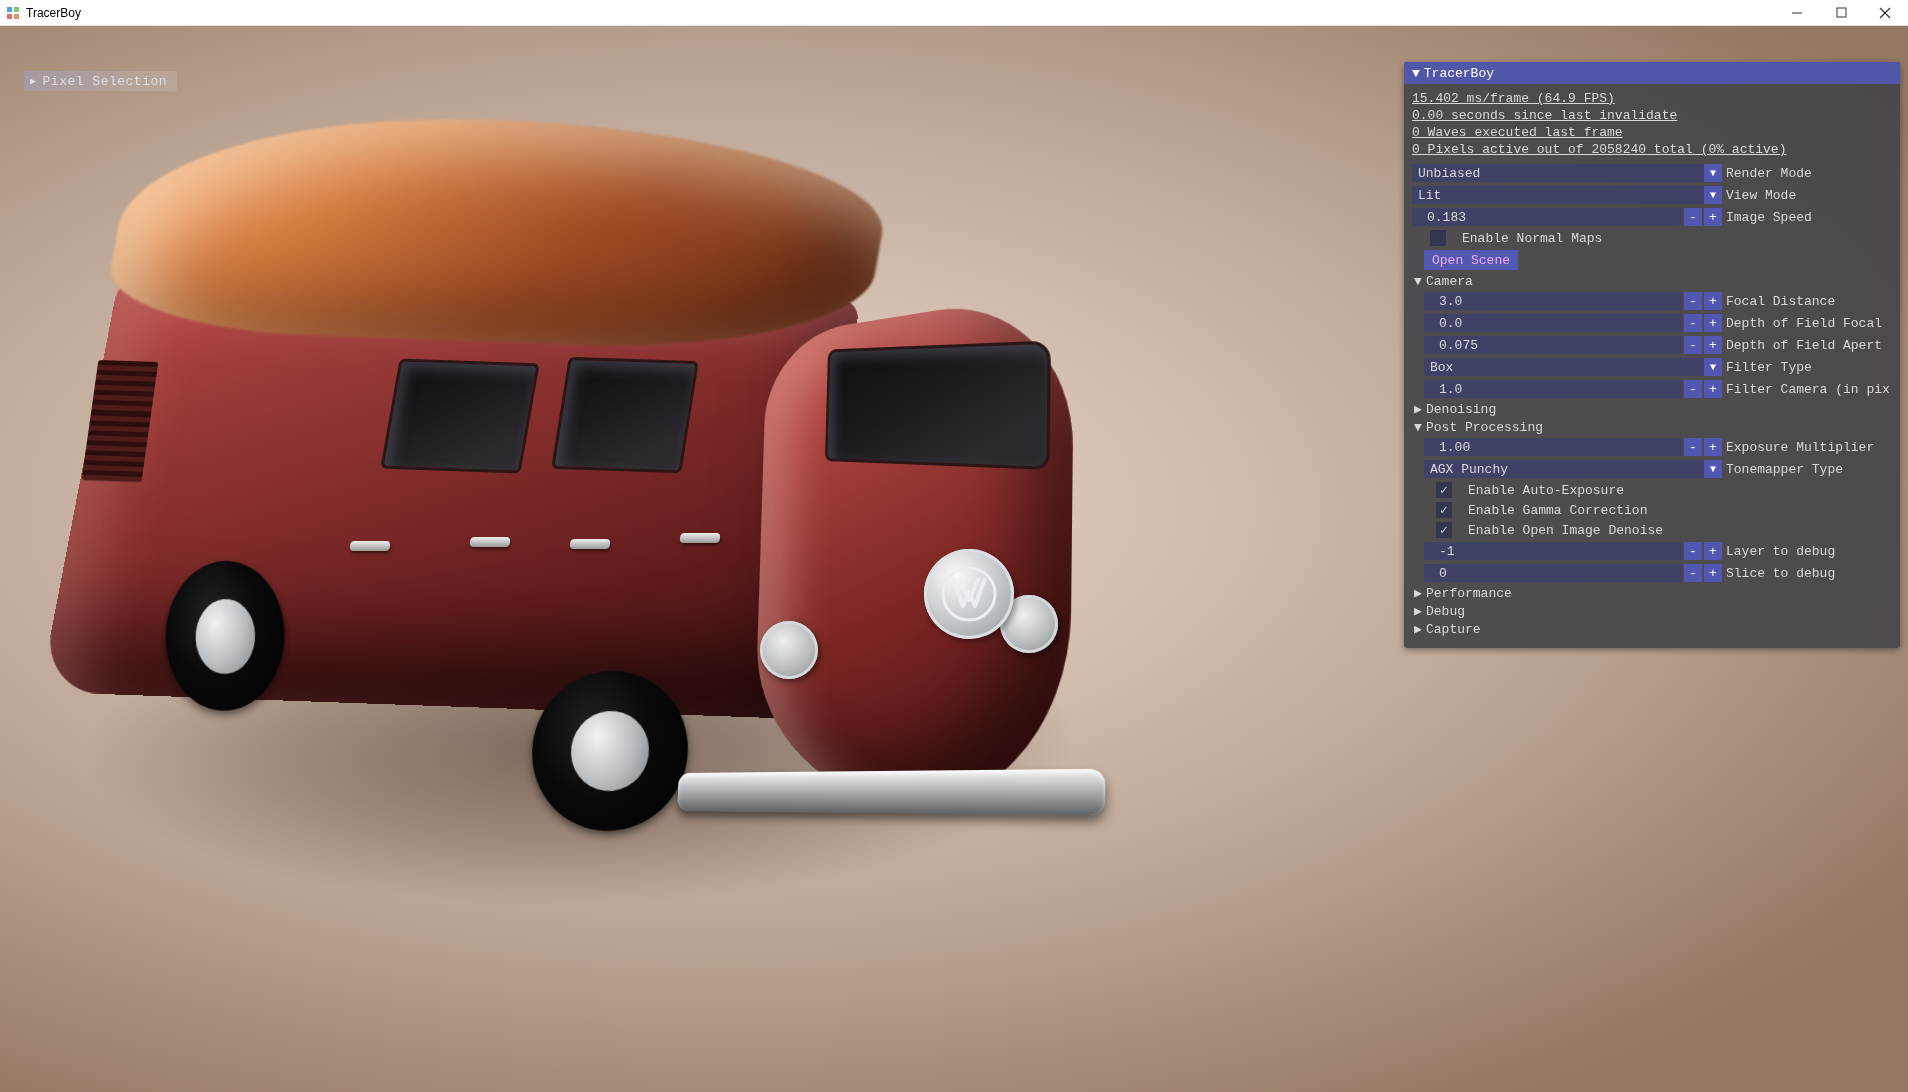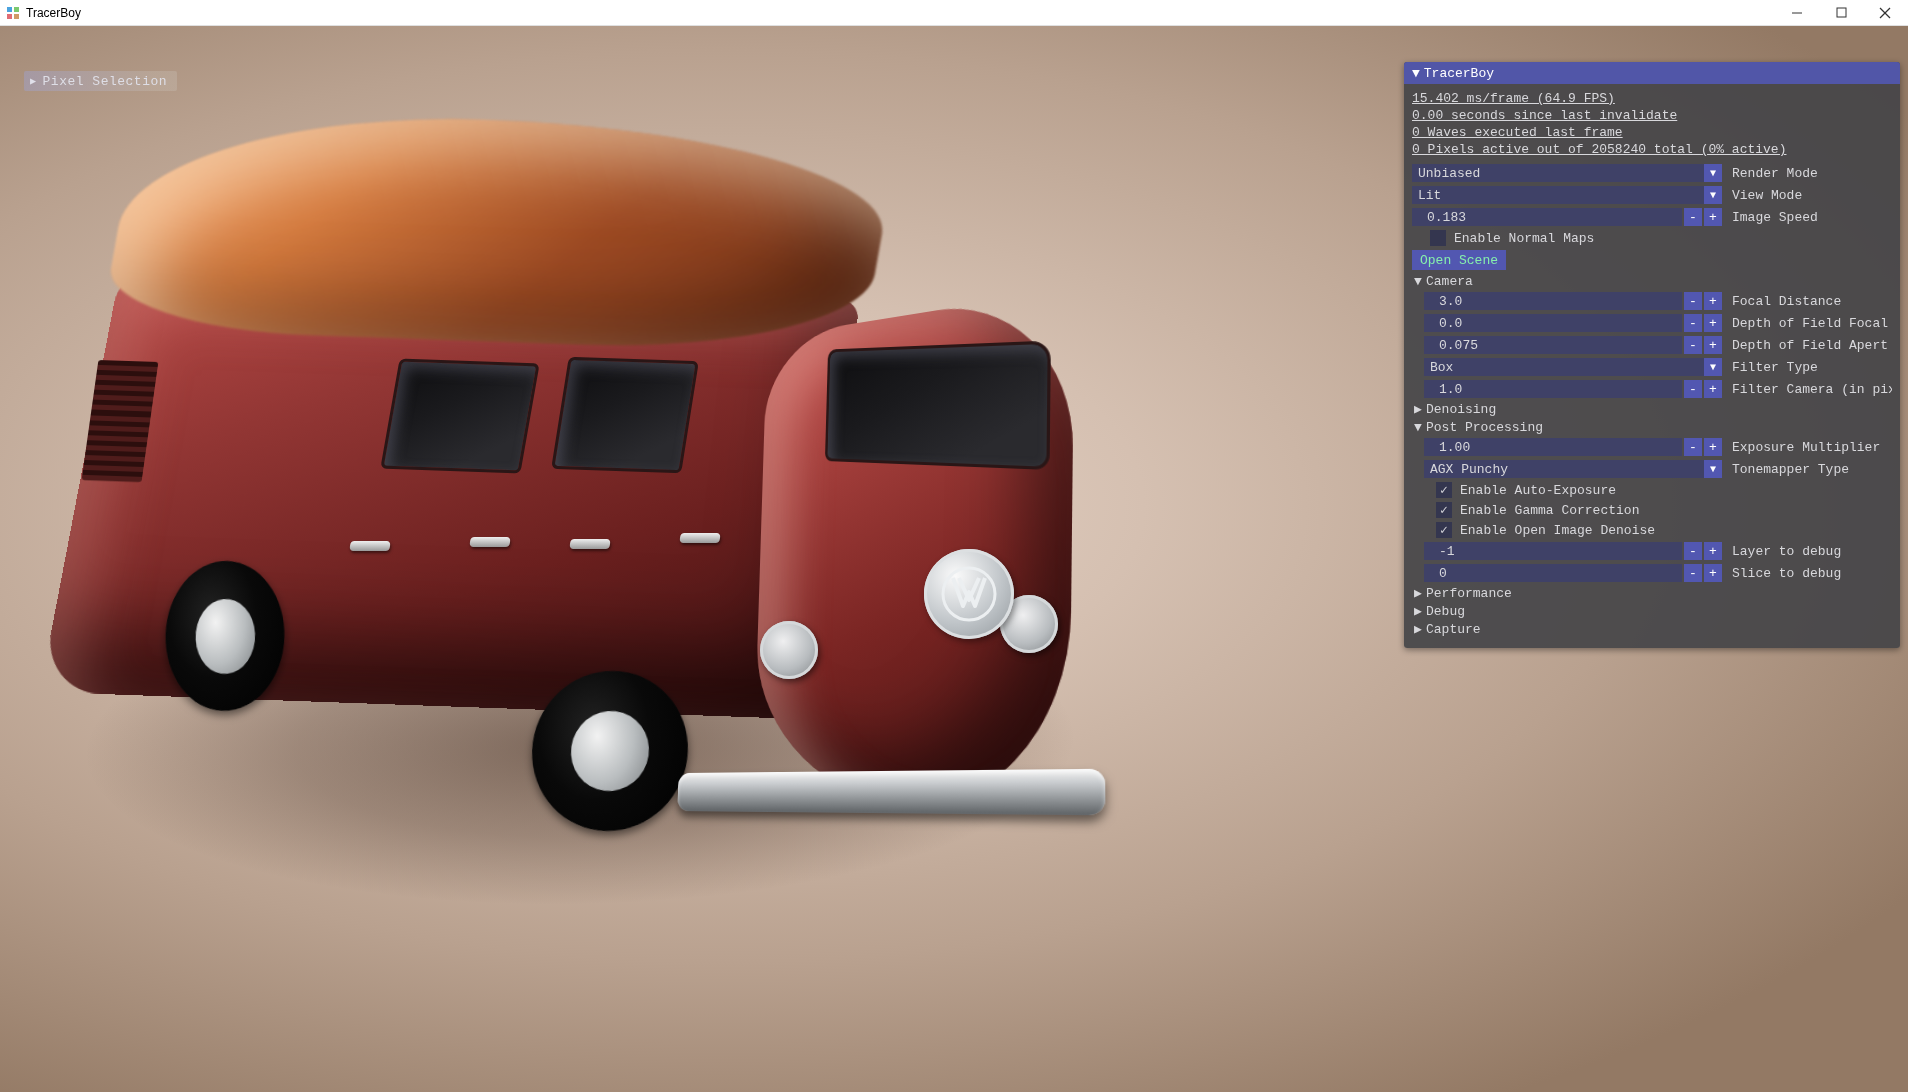--- a/index.html
+++ b/index.html
@@ -182,21 +182,21 @@
   background: #5156a8;
   border-radius: 3px 3px 0 0;
   display: flex; align-items: center;
   padding: 0 8px;
   color: #fff;
   font-size: 13px;
   cursor: move;
 }
 .panel-header .tri-down { margin-right: 4px; }
 .stats { padding: 6px 8px 4px 8px; line-height: 17px; text-decoration: underline; }
-.row { display: flex; align-items: center; height: 22px; padding: 0 8px; gap: 6px; }
+.row { display: flex; align-items: center; height: 22px; padding: 0 8px; }
 .combo {
   flex: 0 0 310px;
   height: 18px;
   background: #3f4167;
   display: flex; align-items: center;
   padding: 0 0 0 6px;
   position: relative;
   cursor: pointer;
 }
 .combo .arrow-btn {
@@ -214,36 +214,36 @@
   display: flex; align-items: center;
   padding-left: 15px;
 }
 .numinput .pm {
   width: 18px; height: 18px;
   background: #5257b1;
   display: flex; align-items: center; justify-content: center;
   color: #fff; cursor: pointer; margin-left: 2px;
   font-size: 13px; line-height: 1;
 }
-.checkbox-row { display: flex; align-items: center; height: 20px; padding: 0 8px 0 26px; gap: 8px; }
+.checkbox-row { display: flex; align-items: center; height: 20px; padding: 0 8px 0 26px; gap: 16px; }
 .cb {
   width: 16px; height: 16px;
   background: #34364f;
   display: flex; align-items: center; justify-content: center;
   color: #cfcfd6;
   cursor: pointer;
   font-size: 13px;
 }
 .btn-open {
   display: inline-flex; align-items:center;
   height: 20px;
-  margin: 2px 0 2px 8px;
+  margin: 2px 0 2px 20px;
   padding: 0 8px;
   background: #5257b1;
-  color: #86efac;
+  color: #f0abfc;
   cursor: pointer;
 }
 .tree-row { display: flex; align-items: center; height: 18px; padding: 0 8px 0 10px; cursor: pointer; }
 .tree-row .tri { width: 12px; display: inline-block; }
 .indent1 { padding-left: 20px; }
 .row.indent1 .combo, .row.indent1 .numinput { flex: 0 0 298px; }
 .checkbox-row.indent1 { padding-left: 32px; }
 </style>
 </head>
 <body>

